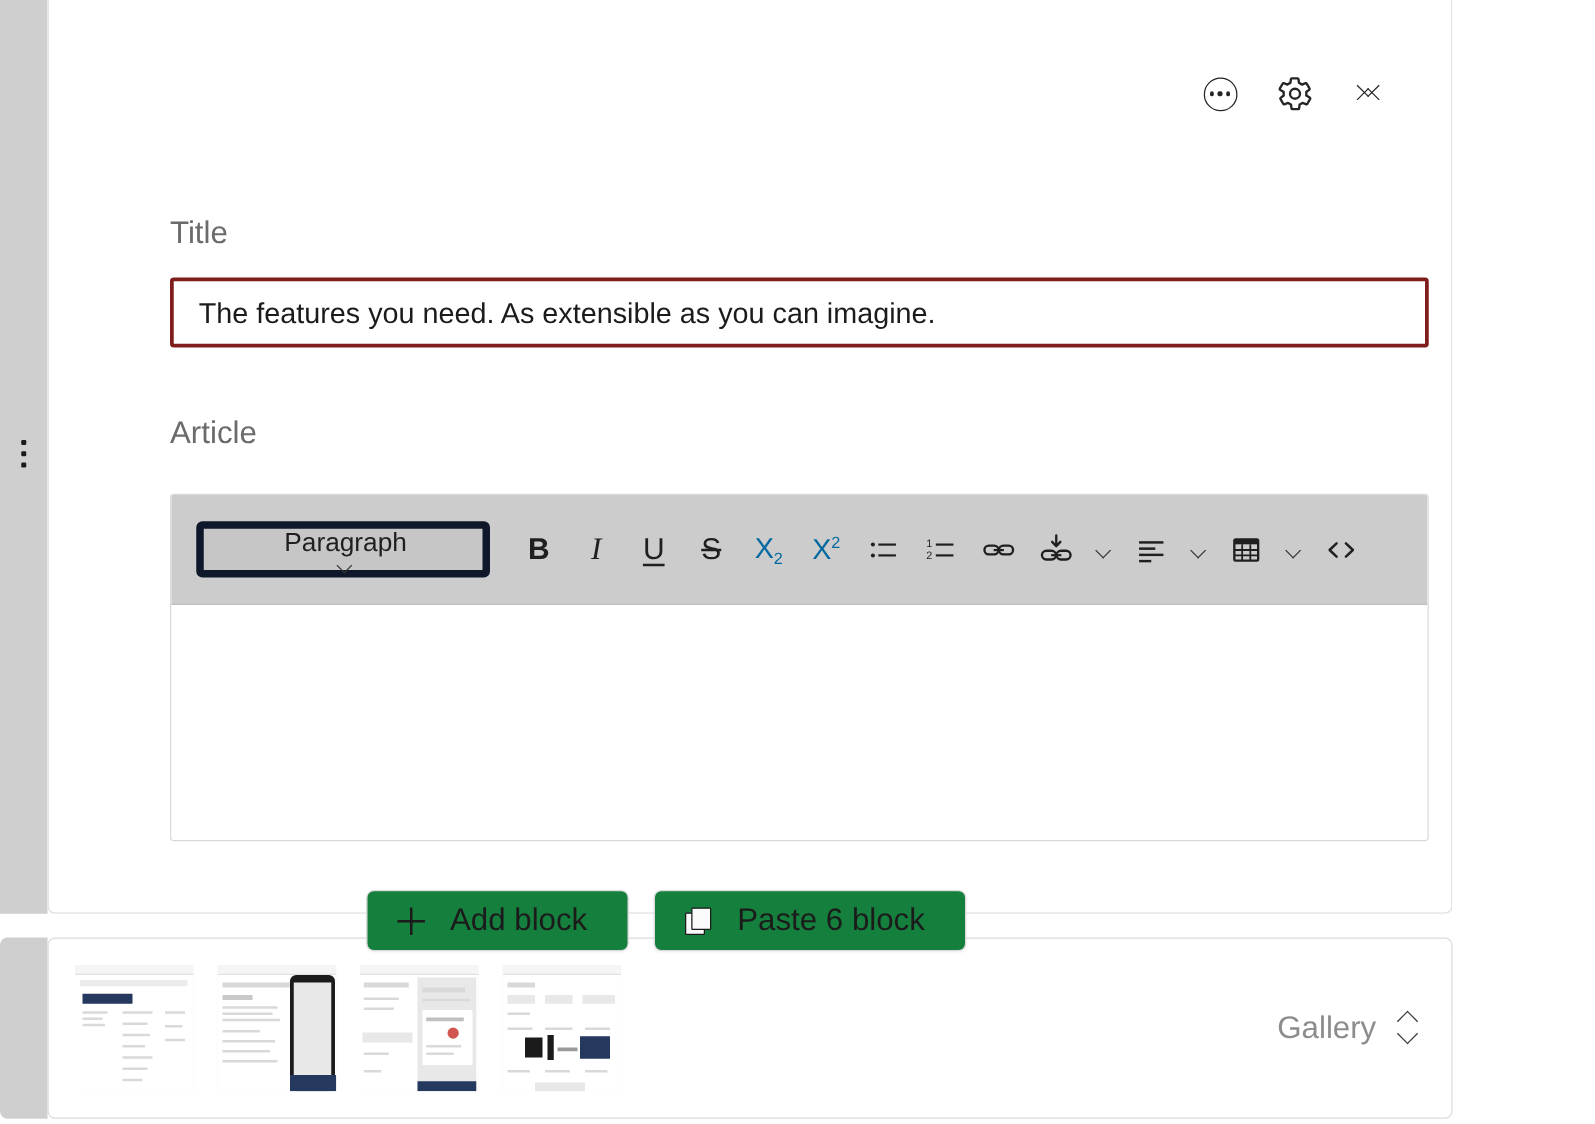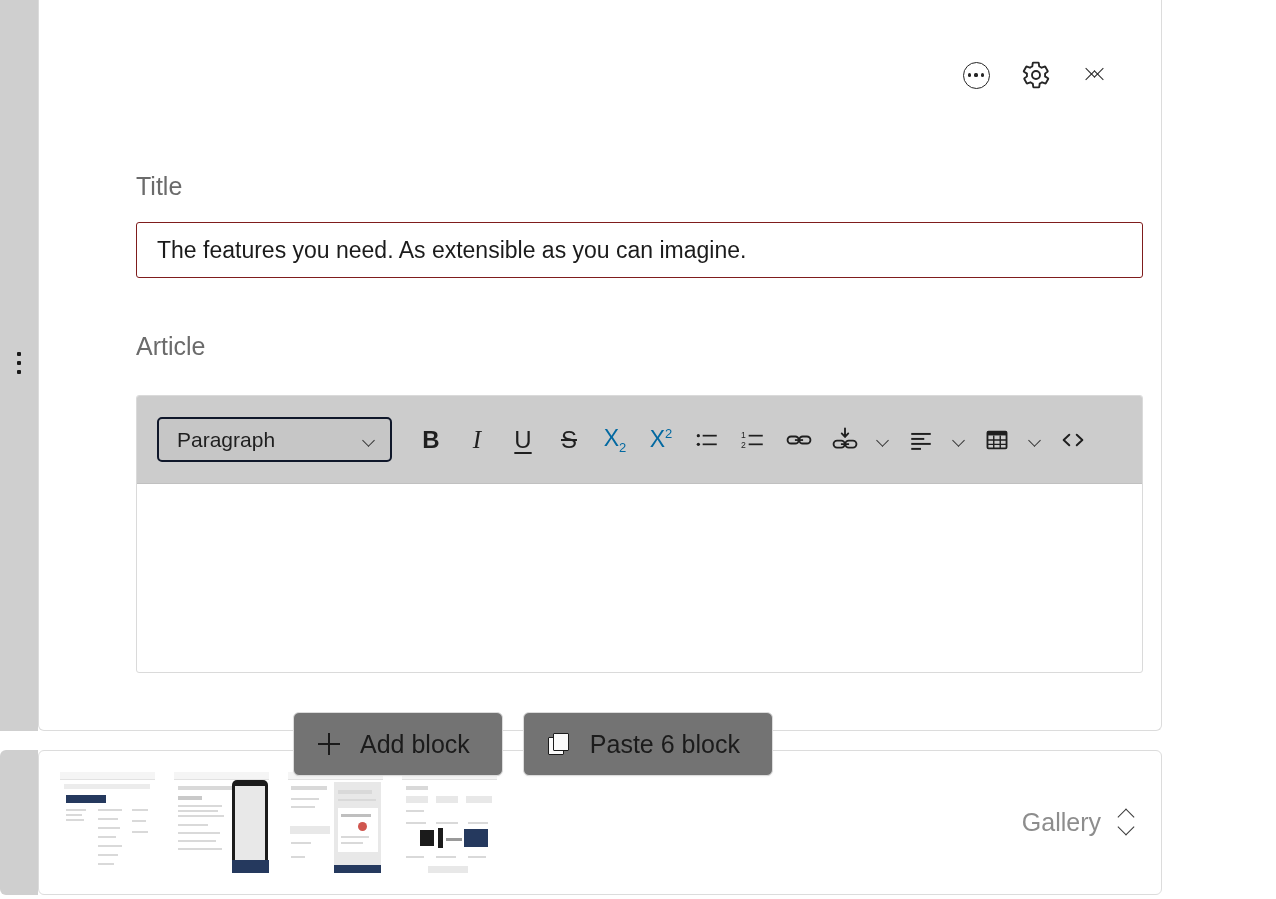--- a/index.html
+++ b/index.html
@@ -75,21 +75,21 @@
     position: absolute; left: 97px;
     font-size: 25px; color: #6b6b6b; font-weight: 400;
   }
   .lbl-title { top: 172px; }
   .lbl-article { top: 332px; }
 
   
   .title-input {
     position: absolute; left: 97px; top: 222px;
     width: 1007px; height: 56px;
-    border: 1px solid #7f1d1d; border-radius: 3px;
+    border: 3px solid #7f1d1d; border-radius: 3px;
     background: #fff;
     font-family: "Liberation Sans", sans-serif;
     font-size: 23px; color: #1b1b1b;
     padding: 0 20px;
     outline: none;
   }
 
   
   .editor {
     position: absolute; left: 97px; top: 395px;
@@ -97,23 +97,23 @@
     border: 1px solid #dadada; border-radius: 3px;
     background:#fff; overflow:hidden;
   }
   .toolbar {
     height: 88px; background: #cccccc;
     display:flex; align-items:center; padding: 0 14px 0 20px; gap: 0px;
     border-bottom: 1px solid #c0c0c0;
   }
   .para-select {
     width: 235px; height: 45px;
-    background: #c6c6c6; border: 2px solid #0f172a; border-radius: 5px;
+    background: #c6c6c6; border: 6px solid #0f172a; border-radius: 5px;
     display:flex; align-items:center; justify-content:space-between;
-    padding: 0 14px 0 18px; cursor:pointer; margin-right: 16px;
+    padding: 0 14px 0 18px; cursor:pointer; margin-right: 16px; flex-direction: column;
   }
   .para-select .ptxt { font-size: 21px; color: #1f1f1f; }
   .chev-sm { width: 13px; height: 8px; position:relative; flex:none; }
   .chev-sm::before{ content:""; position:absolute; left:1px; top:0; width:8px; height:8px;
     border-right:1.5px solid #333; border-bottom:1.5px solid #333; transform: rotate(45deg); }
 
   .tb { width: 46px; height: 46px; display:flex; align-items:center; justify-content:center; cursor:pointer; color:#1f1f1f; }
   .tb.small { width: 30px; }
   .tb-txt { font-size: 24px; color:#1f1f1f; line-height:1; }
   .tb-txt.b { font-weight: 700; }
@@ -125,22 +125,22 @@
   .sup sup { font-size: 13px; }
 
   .editor-body {
     padding: 22px 30px 0 16px;
     font-size: 24px; line-height: 1.58; color: #141414;
   }
 
   
   .float-btns { position: absolute; left: 293px; top: 712px; display:flex; gap: 20px; z-index: 40; }
   .fbtn {
-    background: #737373; border: 1px solid #dcdcdc; border-radius: 6px;
-    height: 64px; display:flex; align-items:center; gap: 20px;
+    background: #15803d; border: 1px solid #dcdcdc; border-radius: 6px;
+    height: 49px; display:flex; align-items:center; gap: 20px;
     padding: 0 32px 0 24px; cursor: pointer;
     box-shadow: 0 1px 2px rgba(0,0,0,.04);
   }
   .fbtn .t { font-size: 25px; color: #1b1b1b; }
   .plus-ico { width: 22px; height: 22px; position: relative; }
   .plus-ico::before, .plus-ico::after { content:""; position:absolute; background:#1b1b1b; }
   .plus-ico::before { left: 10px; top: 0; width: 2px; height: 22px; }
   .plus-ico::after  { top: 10px; left: 0; height: 2px; width: 22px; }
   .paste-ico { width: 22px; height: 22px; position: relative; }
   .paste-ico::before {

